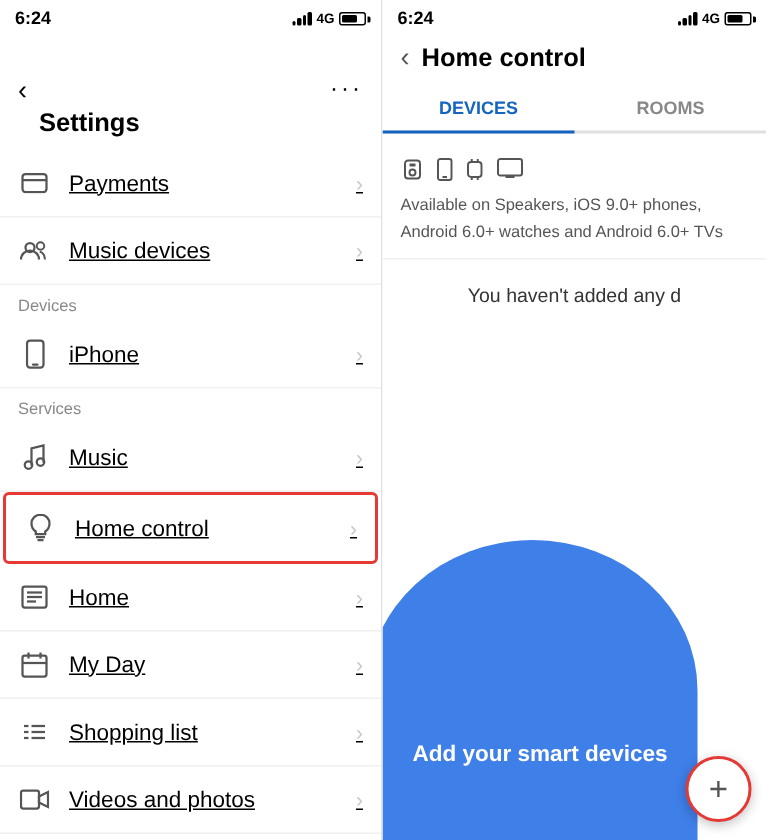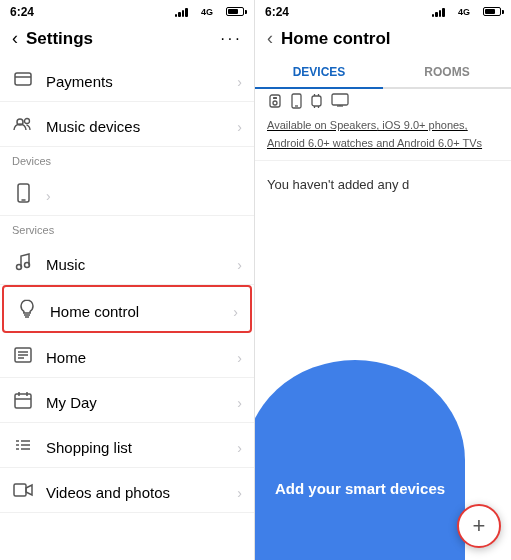--- a/index.html
+++ b/index.html
@@ -30,22 +30,22 @@
       padding: 4px 10px 2px 10px;
       height: 22px;
     }
     .status-bar-time {
       font-size: 12px;
       font-weight: 600;
       color: #000;
     }
     .status-bar-icons {
       display: flex;
-      align-items: flex-start;
-      gap: 13px;
+      align-items: flex-end;
+      gap: 3px;
     }
     .signal-bars {
       display: flex;
       align-items: flex-end;
       gap: 1px;
       height: 10px;
     }
     .signal-bar {
       width: 2.5px;
       background: #000;
@@ -94,41 +94,43 @@
       font-size: 18px;
       color: #000;
       cursor: pointer;
     }
     .settings-title {
       font-size: 17px;
       font-weight: 600;
       color: #000;
       flex: 1;
       margin-left: 8px;
+      margin-top: 44px;
     }
     .more-dots {
       font-size: 16px;
       color: #000;
       letter-spacing: 2px;
     }
 
     .menu-section-label {
       font-size: 11px;
       color: #888;
       padding: 8px 12px 4px 12px;
       text-transform: capitalize;
     }
 
     .menu-item {
       display: flex;
-      align-items: flex-end;
+      align-items: center;
       padding: 11px 12px;
       border-bottom: 1px solid #f0f0f0;
       position: relative;
       cursor: pointer;
+      text-decoration: underline;
     }
     .menu-item.highlighted {
       border: 2px solid #e53935;
       border-radius: 4px;
       margin: 0 2px;
     }
     .menu-item-icon {
       width: 22px;
       height: 22px;
       display: flex;
@@ -194,23 +196,22 @@
       content: '';
       position: absolute;
       bottom: -2px;
       left: 0;
       right: 0;
       height: 2px;
       background: #1565C0;
     }
 
     .devices-info {
-      padding: 4px 12px 8px 12px;
+      padding: 16px 12px 8px 12px;
       border-bottom: 1px solid #f0f0f0;
-      text-decoration: underline;
     }
     .device-icons-row {
       display: flex;
       gap: 8px;
       margin-bottom: 6px;
       color: #555;
     }
     .devices-desc {
       font-size: 11px;
       color: #555;
@@ -220,35 +221,36 @@
     .main-content {
       flex: 1;
       position: relative;
       overflow: hidden;
     }
 
     .you-havent-text {
       font-size: 13px;
       color: #333;
       padding: 16px 12px 0 12px;
+      text-align: center;
     }
 
     .blue-blob {
       position: absolute;
       bottom: 0;
       left: -10px;
       width: 220px;
       height: 200px;
       background: #3F7FE8;
       border-radius: 50% 50% 0 0;
     }
 
     .cta-area {
       position: absolute;
-      bottom: 59px;
+      bottom: 45px;
       left: 20px;
       color: #fff;
     }
     .cta-title {
       font-size: 15px;
       font-weight: 700;
       margin-bottom: 4px;
     }
     .cta-subtitle {
       font-size: 12px;
@@ -324,20 +326,21 @@
   </div>
 
   <div class="menu-section-label">Devices</div>
   <div class="menu-item">
     <div class="menu-item-icon">
       <svg width="13" height="20" viewBox="0 0 13 20" fill="none">
         <rect x="1" y="1" width="11" height="18" rx="2" stroke="#555" stroke-width="1.5"></rect>
         <line x1="5" y1="17" x2="8" y2="17" stroke="#555" stroke-width="1.5" stroke-linecap="round"></line>
       </svg>
     </div>
+    <span class="menu-item-text">iPhone</span>
     <span class="menu-item-chevron">›</span>
   </div>
 
   <div class="menu-section-label">Services</div>
   <div class="menu-item">
     <div class="menu-item-icon">
       <svg width="16" height="18" viewBox="0 0 16 18" fill="none">
         <path d="M6 14V3l8-2v11" stroke="#555" stroke-width="1.5" stroke-linecap="round"></path>
         <circle cx="4" cy="14" r="2.5" stroke="#555" stroke-width="1.5"></circle>
         <circle cx="12" cy="12" r="2.5" stroke="#555" stroke-width="1.5"></circle>

